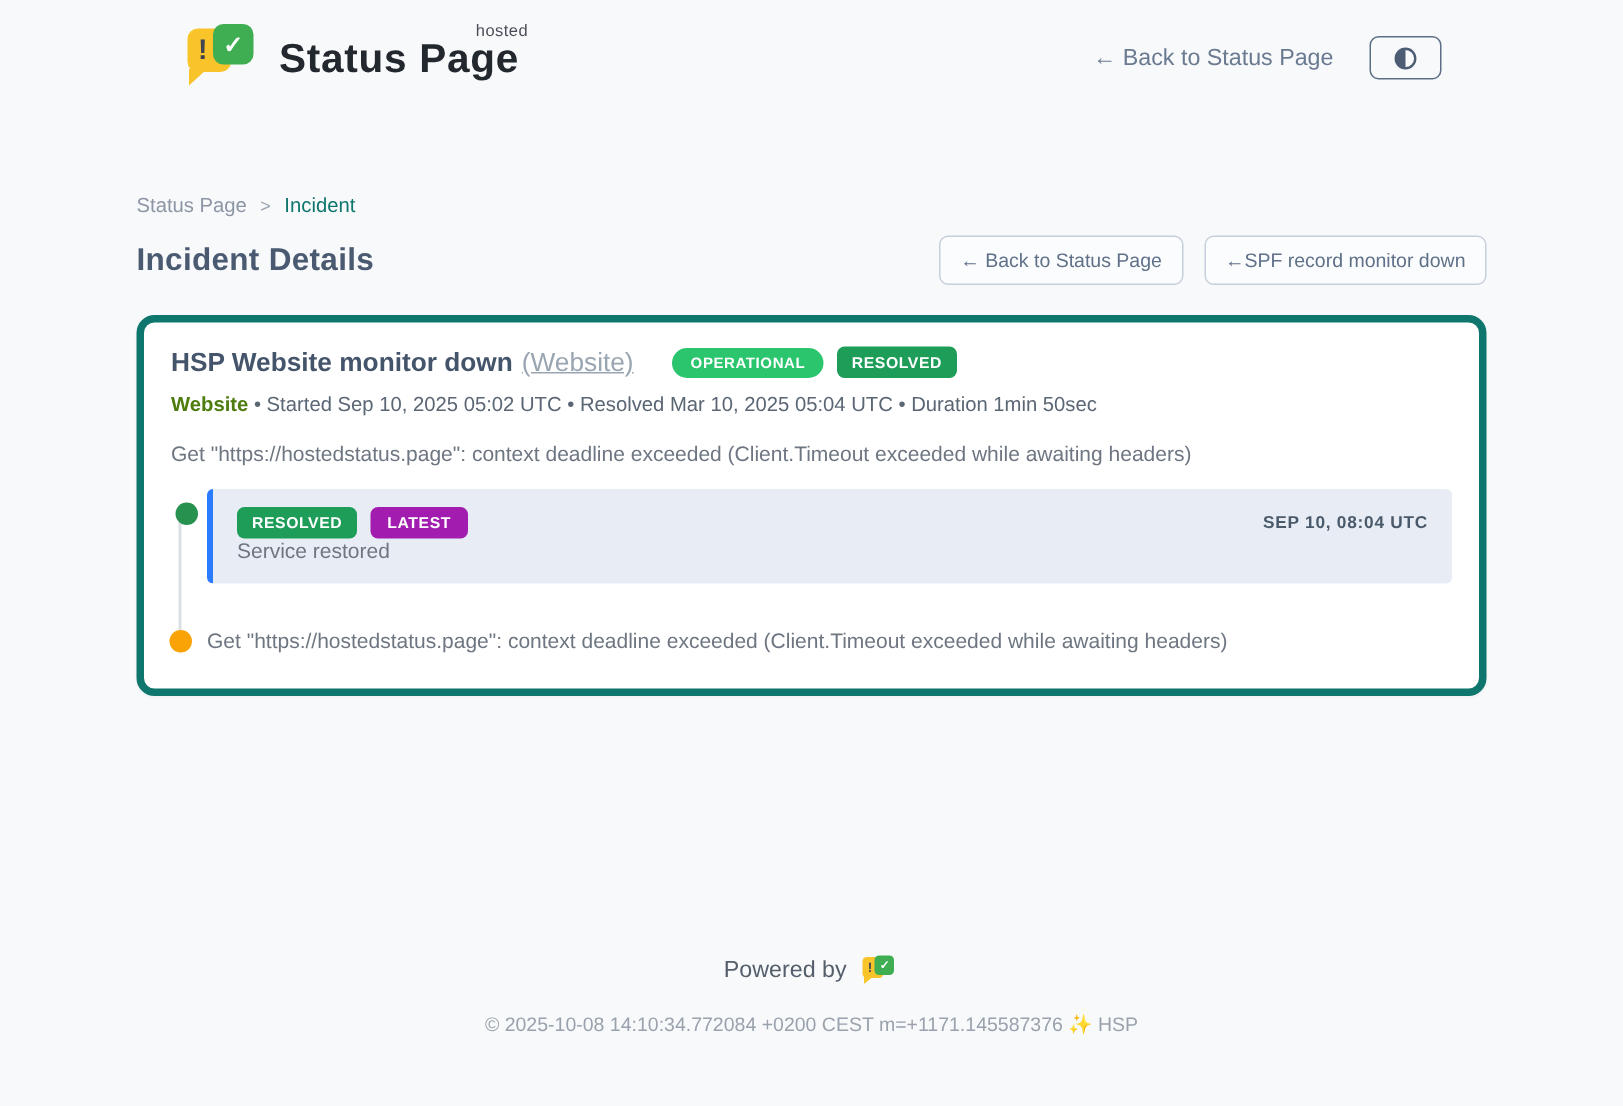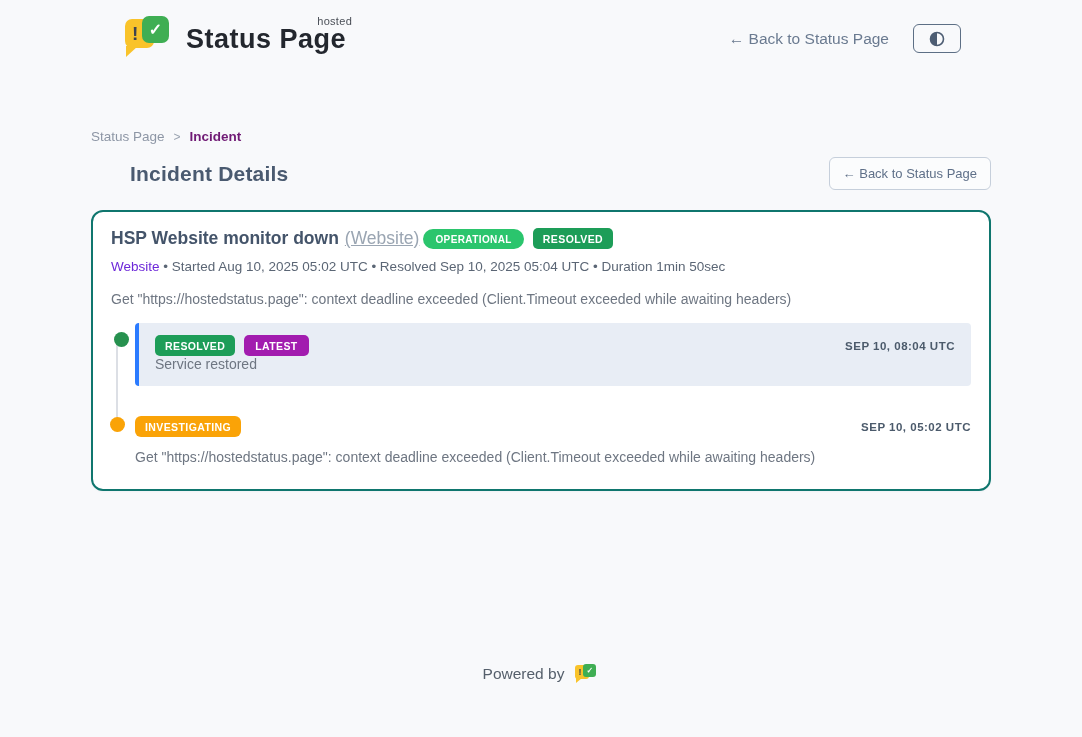--- a/index.html
+++ b/index.html
@@ -48,51 +48,51 @@
     width:48px; height:29px; border:1px solid #5d6f85; border-radius:6px;
     background:transparent; display:flex; align-items:center; justify-content:center;
     cursor:pointer;
   }
 
   
   .content { width:900px; margin:0 auto; }
   .breadcrumb { margin-top:71px; font-size:13.5px; color:#8d96a5; display:flex; gap:9px; align-items:center; }
   .breadcrumb-root { color:#8d96a5; cursor:pointer; text-decoration:none; }
   .breadcrumb-sep { color:#9aa3b0; font-size:12px; }
-  .breadcrumb-current { color:#701a75; font-weight:bold; }
-
-  .title-row { display:flex; justify-content:space-between; align-items:center; margin-top:13px;margin-left:39px; }
+  .breadcrumb-current { color:#0f766e; font-weight:normal; }
+
+  .title-row { display:flex; justify-content:space-between; align-items:center; margin-top:13px; }
   .page-title { font-size:21px; font-weight:bold; color:#4a5a70; letter-spacing:0.2px; }
   .nav-buttons { display:flex; gap:14px; }
   .nav-btn {
     border:1px solid #c6cfdb; background:#fbfcfd; color:#5f7089;
     font-size:13px; padding:8px 13px; border-radius:6px; cursor:pointer;
     font-family:"Liberation Sans", sans-serif; white-space:nowrap;
   }
 
   
   .card {
-    margin-top:20px; background:#ffffff; border:2px solid #0f766e;
+    margin-top:20px; background:#ffffff; border:5px solid #0f766e;
     border-radius:12px; padding:16px 18px 24px;
     box-shadow:0 1px 2px rgba(20,30,50,0.03);
   }
   .card-title-row { display:flex; align-items:center; }
   .card-title { font-size:17.5px; font-weight:bold; color:#44546a; }
   .card-component { font-size:17.5px; color:#9aa5b2; margin-left:6px;text-decoration:underline; }
   .badge { display:inline-block; color:#fff; font-weight:bold; letter-spacing:0.4px; }
   .badge-operational {
-    margin-left:4px; background:#2bc56d; font-size:10px;
+    margin-left:26px; background:#2bc56d; font-size:10px;
     padding:5px 12px 4px; border-radius:999px;
   }
   .badge-resolved-hdr {
     margin-left:9px; background:#1d9d58; font-size:10.5px;
     padding:5px 10px 4px; border-radius:5px;
   }
   .meta { margin-top:10px; font-size:13.5px; color:#5b6675; }
-  .meta-component { font-weight:normal; color:#6d28d9; }
+  .meta-component { font-weight:bold; color:#4d7c0f; }
   .description { margin-top:17px; font-size:14px; color:#6e7682; }
 
   
   .timeline { position:relative; margin-top:16px; }
   .tl-line { position:absolute; left:5px; top:17px; width:2px; height:92px; background:#dcdfe5; }
   .tl-entry { position:relative; margin-left:24px; }
   .tl-dot { position:absolute; left:-25px; width:15px; height:15px; border-radius:50%; }
   .dot-green { background:#27914f; top:9px; }
   .dot-orange { background:#faa307; top:1px; }
   .tl-entry-highlight {
@@ -163,66 +163,62 @@
   <div class="breadcrumb">
     <a class="breadcrumb-root">Status Page</a>
     <span class="breadcrumb-sep">&gt;</span>
     <span class="breadcrumb-current">Incident</span>
   </div>
 
   <div class="title-row">
     <div class="page-title">Incident Details</div>
     <div class="nav-buttons">
       <button class="nav-btn">← Back to Status Page</button>
+      <button class="nav-btn">←SPF record monitor down</button>
     </div>
   </div>
 
   <div class="card">
     <div class="card-title-row">
       <span class="card-title">HSP Website monitor down</span>
       <span class="card-component">(Website)</span>
       <span class="badge badge-operational">OPERATIONAL</span>
       <span class="badge badge-resolved-hdr">RESOLVED</span>
     </div>
     <div class="meta">
-      <span class="meta-component">Website</span><span> • Started Aug 10, 2025 05:02 UTC • Resolved Sep 10, 2025 05:04 UTC • Duration 1min 50sec</span>
+      <span class="meta-component">Website</span><span> • Started Sep 10, 2025 05:02 UTC • Resolved Mar 10, 2025 05:04 UTC • Duration 1min 50sec</span>
     </div>
     <div class="description">Get "https://hostedstatus.page": context deadline exceeded (Client.Timeout exceeded while awaiting headers)</div>
 
     <div class="timeline">
       <div class="tl-line"></div>
 
       <div class="tl-entry tl-entry-highlight">
         <div class="tl-dot dot-green"></div>
         <div class="tl-head">
           <div class="tl-badges">
             <span class="badge badge-resolved">RESOLVED</span>
             <span class="badge badge-latest">LATEST</span>
           </div>
           <span class="tl-timestamp">SEP 10, 08:04 UTC</span>
         </div>
         <div class="tl-message">Service restored</div>
       </div>
 
       <div class="tl-entry tl-entry-plain">
         <div class="tl-dot dot-orange"></div>
-        <div class="tl-head">
-          <div class="tl-badges">
-            <span class="badge badge-investigating">INVESTIGATING</span>
-          </div>
-          <span class="tl-timestamp">SEP 10, 05:02 UTC</span>
-        </div>
         <div class="tl-message">Get "https://hostedstatus.page": context deadline exceeded (Client.Timeout exceeded while awaiting headers)</div>
       </div>
     </div>
   </div>
 </div>
 
 <div class="footer">
   <div class="powered">
     <span>Powered by</span>
     <span class="mini-icon">
       <span class="mini-yellow"></span>
       <span class="mini-tail"></span>
       <span class="mini-green"></span>
     </span>
   </div>
+  <div class="copyright">© 2025-10-08 14:10:34.772084 +0200 CEST m=+1171.145587376 ✨ HSP</div>
 </div>
 
 </body></html>

